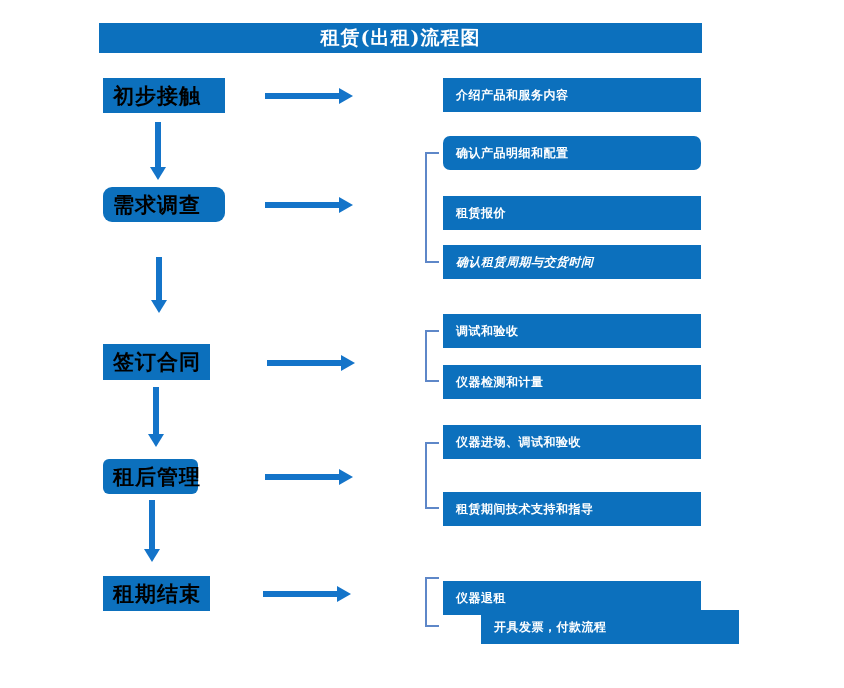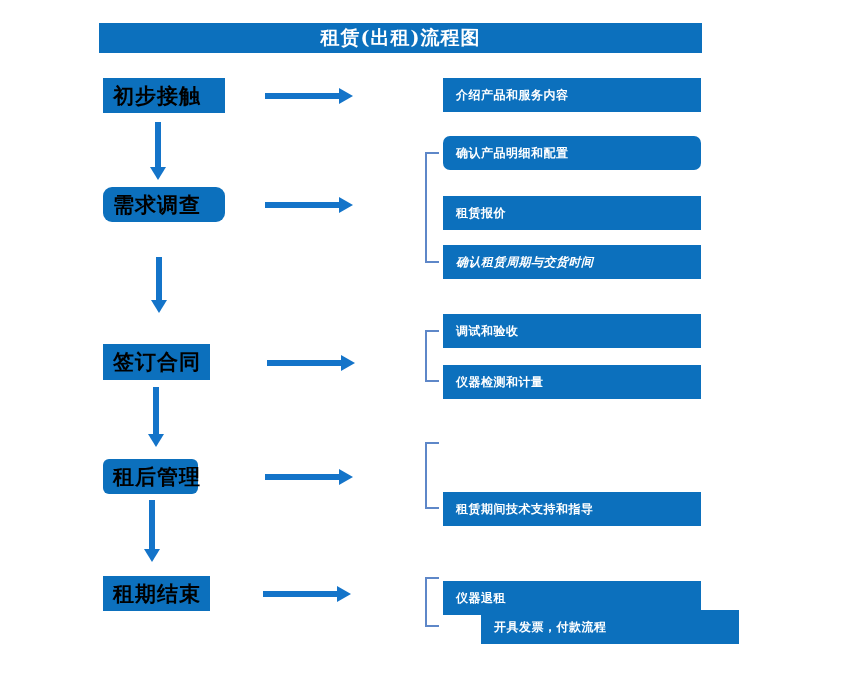--- a/index.html
+++ b/index.html
@@ -149,18 +149,19 @@
 
   <div class="output-box" style="top:78px;">介绍产品和服务内容</div>
 
   <div class="output-box" style="top:136px;border-radius:7px;">确认产品明细和配置</div>
   <div class="output-box" style="top:196px;">租赁报价</div>
   <div class="output-box" style="top:245px;font-style:italic;">确认租赁周期与交货时间</div>
 
   <div class="output-box" style="top:314px;">调试和验收</div>
   <div class="output-box" style="top:365px;">仪器检测和计量</div>
 
+  <div class="output-box" style="top:425px;">仪器进场、调试和验收</div>
   <div class="output-box" style="top:492px;">租赁期间技术支持和指导</div>
 
   <div class="output-box" style="top:548px;margin-top:33px;">仪器退租</div>
   <div class="output-box" style="top:610px;margin-left:38px;">开具发票，付款流程</div>
 
 </div>
 
 </body></html>

